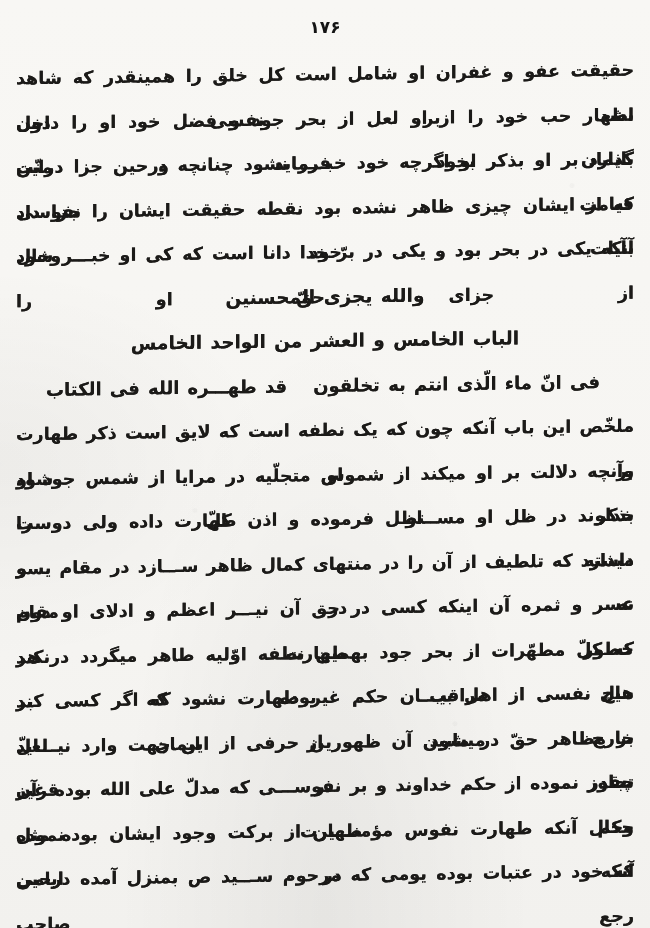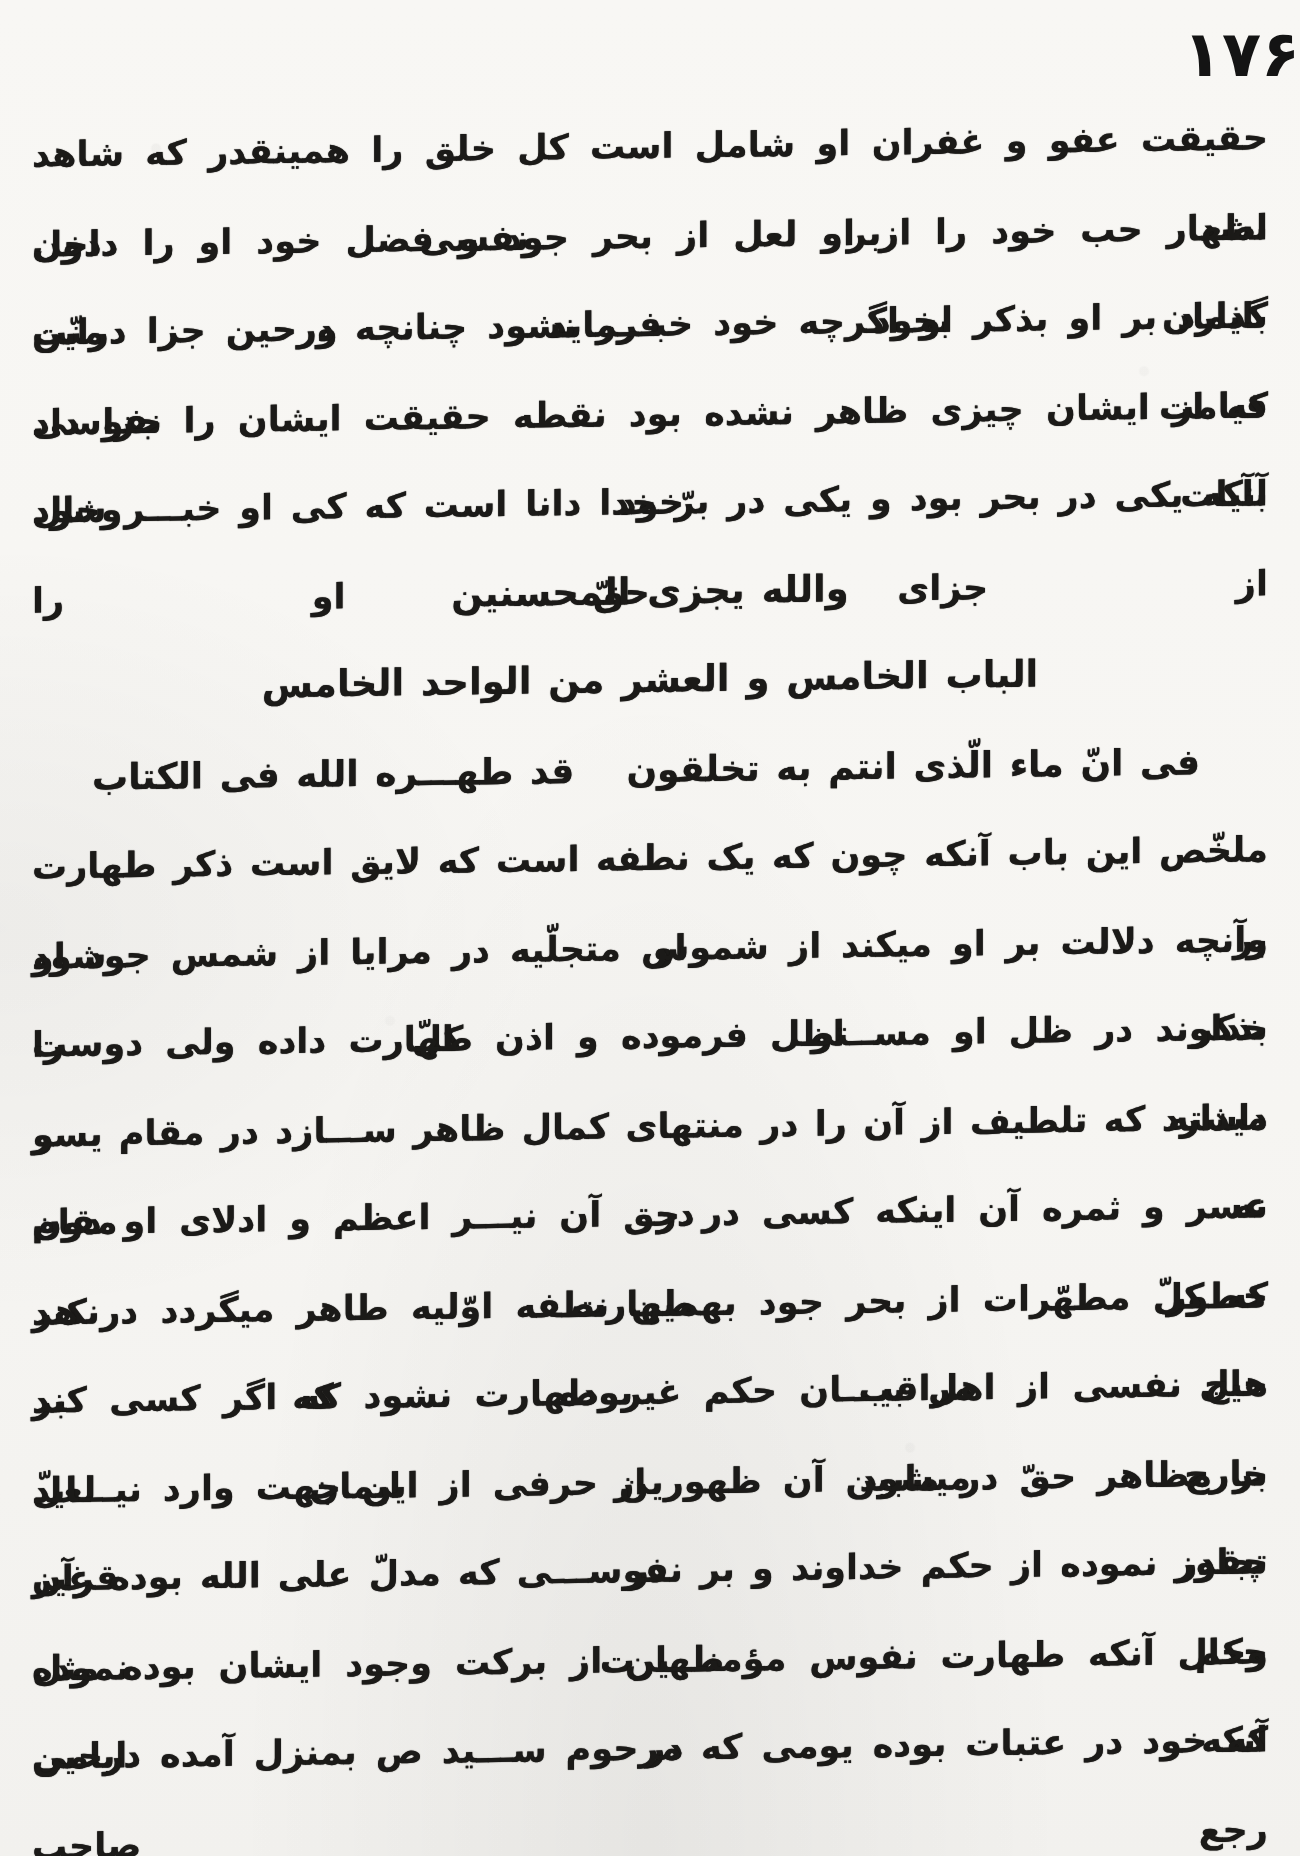--- a/index.html
+++ b/index.html
@@ -22,21 +22,22 @@
       radial-gradient(ellipse at 50% 99%, rgba(0,0,0,0.05) 0%, transparent 45%),
       radial-gradient(ellipse at 0% 50%,  rgba(0,0,0,0.04) 0%, transparent 30%),
       linear-gradient(180deg, #f8f7f4 0%, #f6f5f2 60%, #f2f1ee 100%);
     font-family: "DejaVu Sans", sans-serif;
     color: #1a1a1a;
   }
   .folio {
     margin-top: 8px;
     height: 38px;
     line-height: 38px;
-    font-size: 32px;
+    text-align: center;
+    font-size: 17px;
     font-weight: bold;
     letter-spacing: 2px;
     color: #141414;
   }
   .text-block {
     direction: rtl;
     padding: 6px 16px 0 16px;
     transform: skewY(-0.8deg);
     transform-origin: 50% 0;
   }

